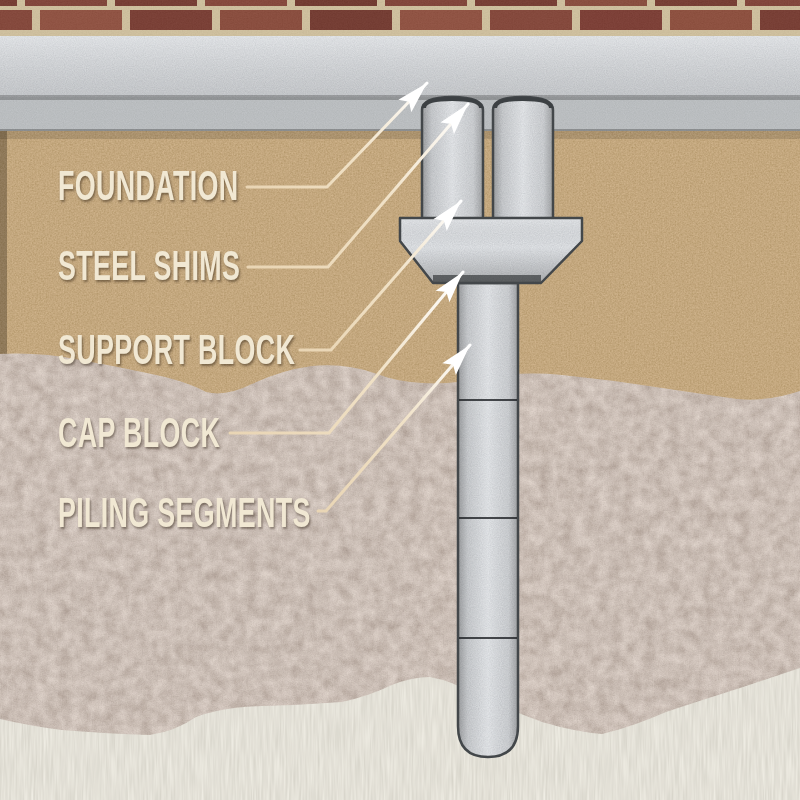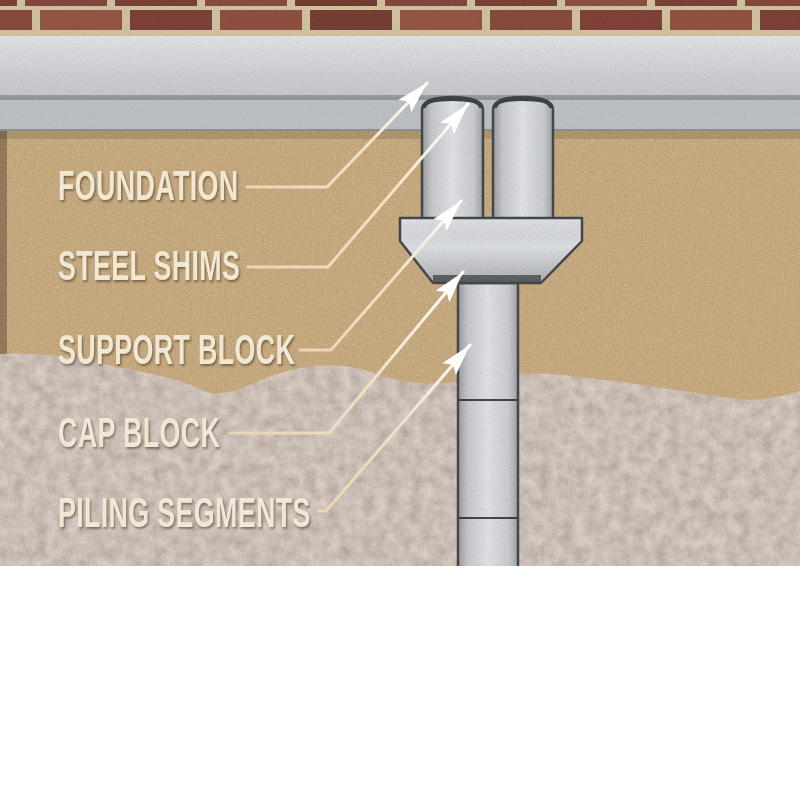--- a/index.html
+++ b/index.html
@@ -1,16 +1,16 @@
 <!DOCTYPE html>
 <html><head>
 <meta charset="utf-8">
 <style>
   html,body{margin:0;padding:0;background:#ffffff;}
-  #stage{position:relative;width:800px;height:566px;overflow:hidden;
+  #stage{position:relative;width:800px;height:800px;overflow:hidden;
          font-family:"Liberation Sans",sans-serif;}
   #stage svg{position:absolute;left:0;top:0;}
   .label{position:absolute;left:58px;color:#f1e8d3;font-weight:bold;font-size:42px;
          line-height:1;white-space:nowrap;letter-spacing:.5px;
          transform:translateY(-50%) scaleX(0.64);transform-origin:left center;
          text-shadow:2px 2px 3px rgba(35,22,8,0.45);}
 </style>
 </head>
 <body>
 

